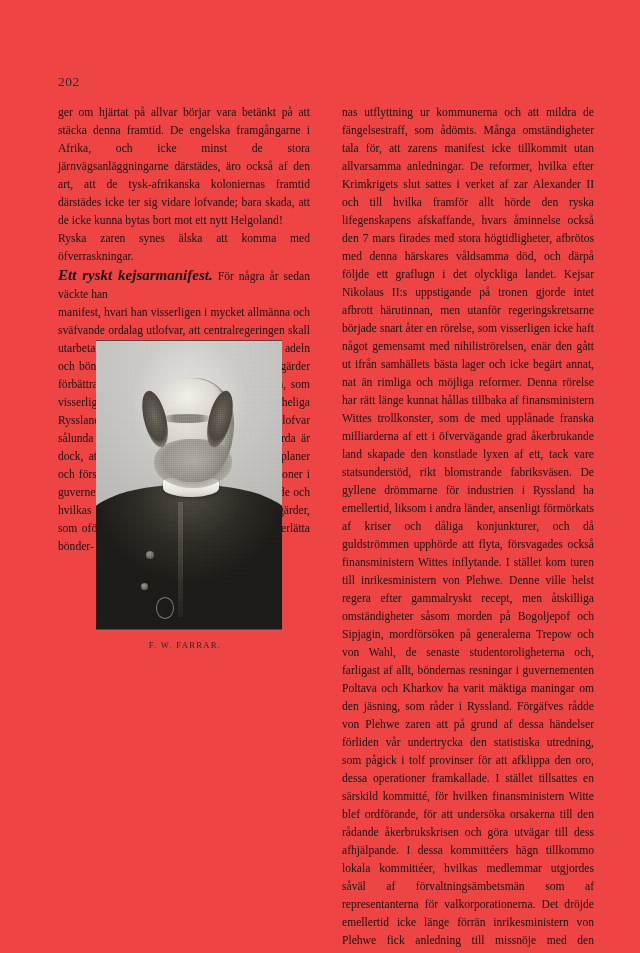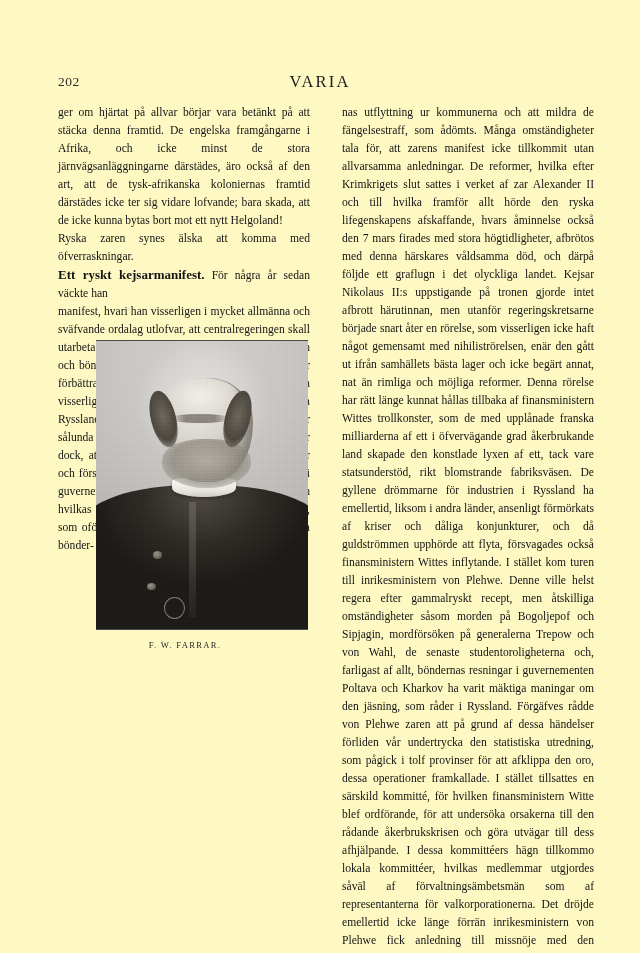--- a/index.html
+++ b/index.html
@@ -13,21 +13,21 @@
     font-family: "Liberation Serif", "DejaVu Serif", serif;
     color: #141414;
     position: relative;
     overflow: hidden;
   }
   .page {
     position: absolute;
     left: 0; top: 0;
     width: 640px;
     height: 953px;
-    background: #fef9c3;
+    background: #ef4444;
   }
 
   
   .running-head {
     position: absolute;
     left: 58px;
     top: 72px;
     width: 524px;
     height: 24px;
   }
@@ -72,30 +72,31 @@
   .col-right { left: 284px; }
 
   .col p {
     margin: 0;
     text-indent: 0;
   }
   .col p + p { margin-top: 0; }
 
   
   .shoulder {
+    font-style: italic;
     font-weight: bold;
-    font-size: 13px;
+    font-size: 15px;
   }
 
   
   .plate {
     position: absolute;
     left: 38px;
     top: 236px;
-    width: 212px;
+    width: 186px;
     height: 310px;
   }
   .plate-frame {
     position: absolute;
     left: 0; top: 0;
     width: 100%;
     height: 288px;
     border-top: 1.5px solid #4a4a4a;
     border-bottom: 1.5px solid #4a4a4a;
     background: #c9c9c6;
@@ -233,21 +234,20 @@
     color: #2a2a2a;
   }
 </style>
 </head>
 <body>
 
 <div class="page">
 
   <div class="running-head">
     <span class="folio">202</span>
-    <span class="head-title">VARIA</span>
   </div>
 
   <div class="columns">
 
     <div class="col col-left">
       <p>ger om hjärtat på allvar börjar vara betänkt på att stäcka denna framtid.  De engelska framgångarne i Afrika, och icke minst de stora järnvägsanläggningarne därstädes, äro också af den art, att de tysk-afrikanska koloniernas framtid därstädes icke ter sig vidare lofvande; bara skada, att de icke kunna bytas bort mot ett nytt Helgoland!</p>
       <p style="">
         <span>Ryska zaren synes älska att komma med öfverraskningar.</span>
       </p>
       <p>

